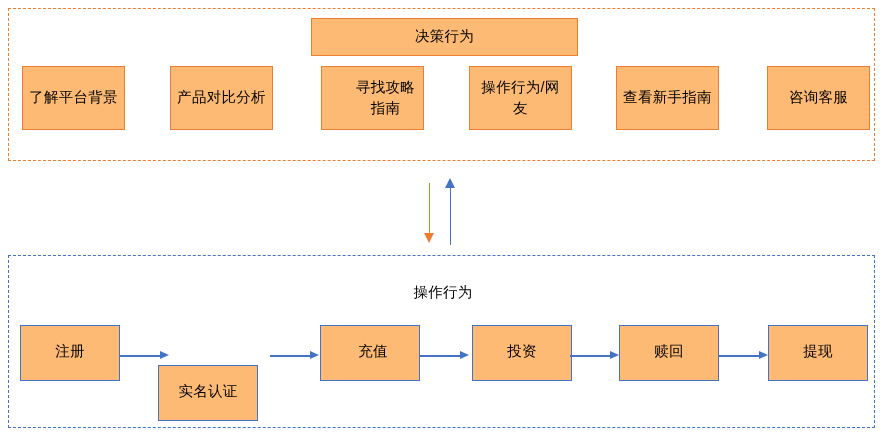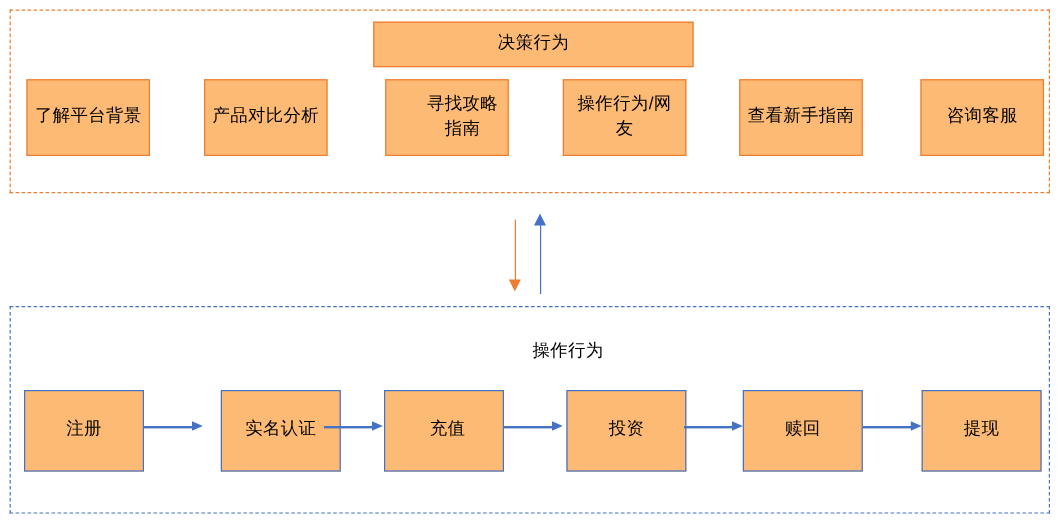--- a/index.html
+++ b/index.html
@@ -81,33 +81,34 @@
   #decision-node-3 { left: 469px; }
   #decision-node-4 { left: 616px; }
   #decision-node-5 { left: 722px; margin-left: 45px; }
 
   
   #operation-title {
     position: absolute;
     left: 383px;
     top: 283px;
     width: 120px;
-    text-align: right;
+    text-align: center;
     font-size: 14.5px;
     letter-spacing: 0.3px;
   }
 
   
   .operation-node {
     top: 325px;
     width: 100px;
-    height: 68px;
+    height: 56px;
+    font-family: Liberation Mono, monospace;
   }
   #operation-node-0 { left: 20px; }
-  #operation-node-1 { left: 184px; }
+  #operation-node-1 { left: 158px; margin-top: 40px; }
   #operation-node-2 { left: 320px; padding-left: 12px; }
   #operation-node-3 { left: 472px; }
   #operation-node-4 { left: 619px; }
   #operation-node-5 { left: 768px; text-align: right; }
 
   
   .h-arrow {
     position: absolute;
     top: 351px;
     height: 9px;

